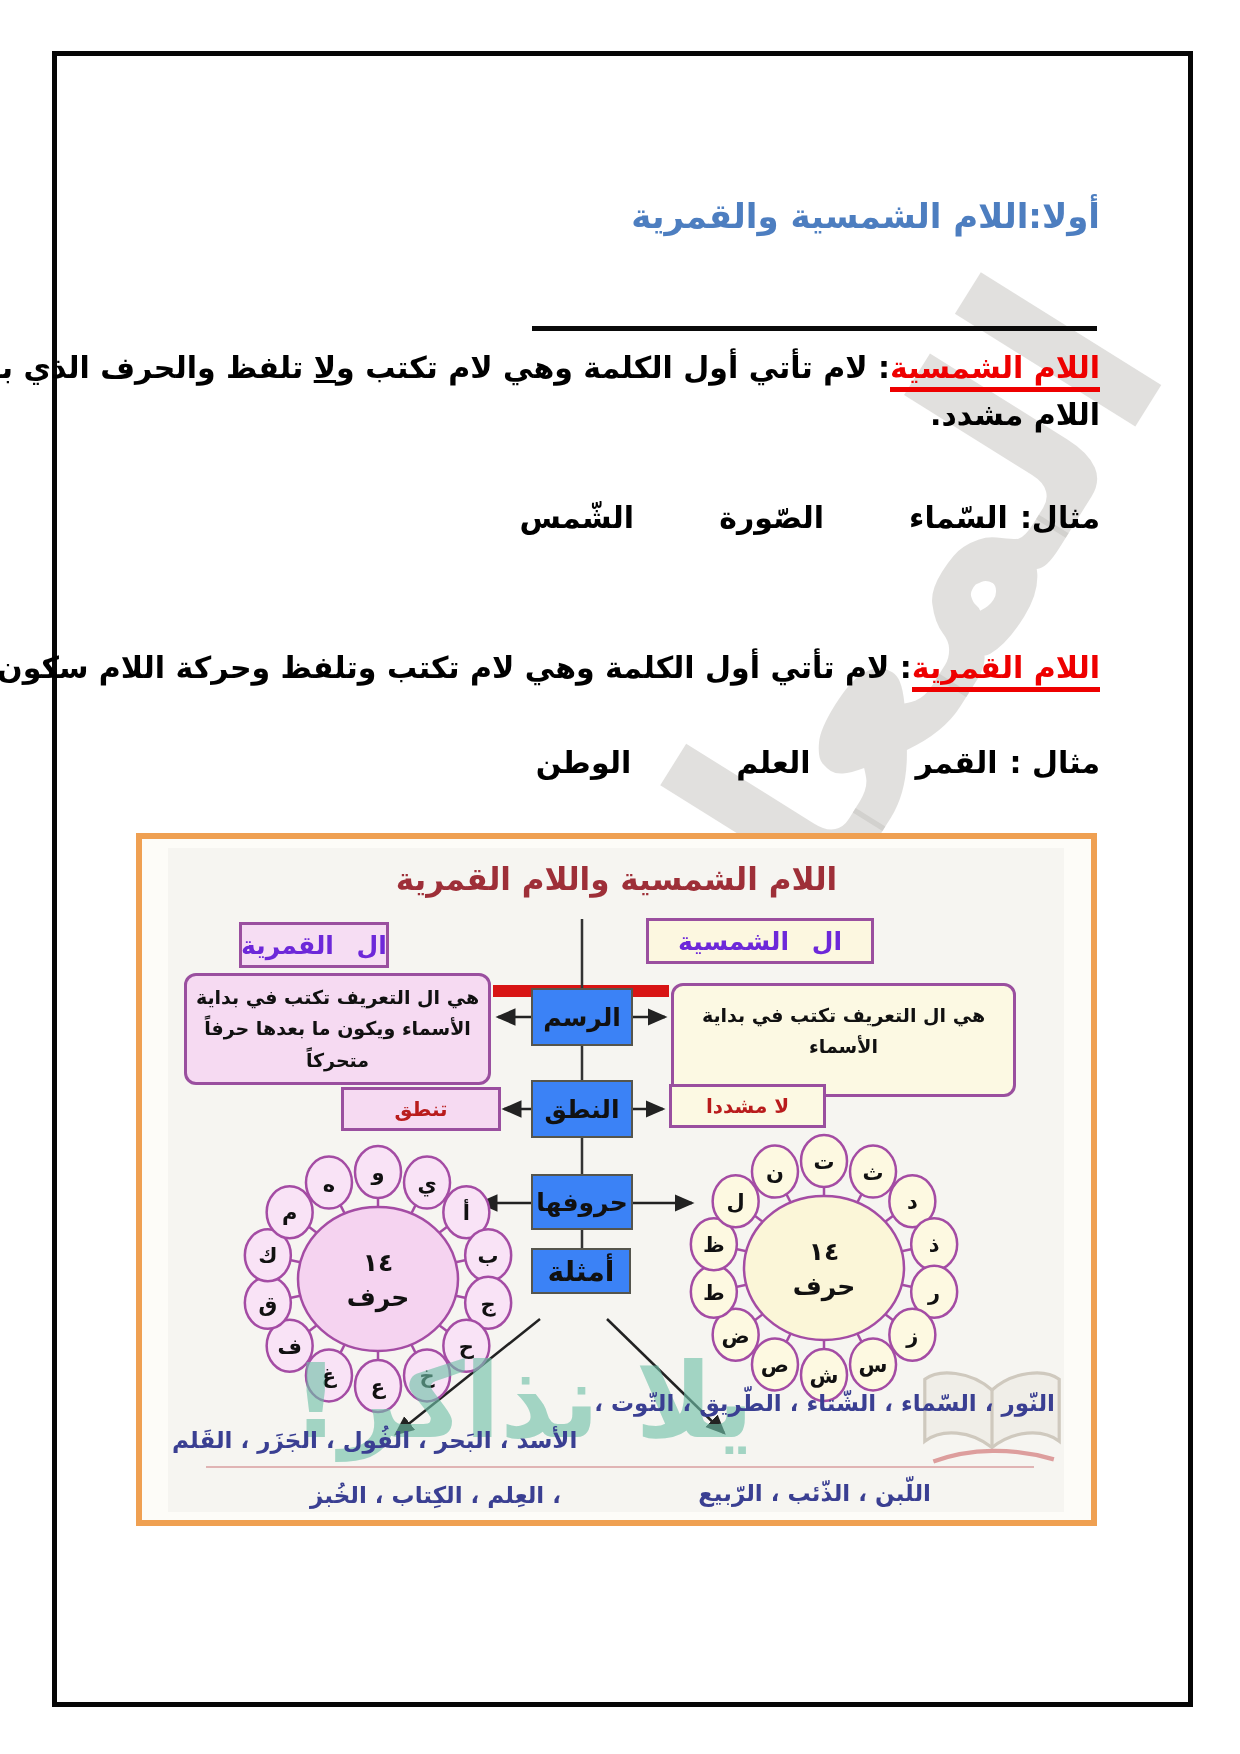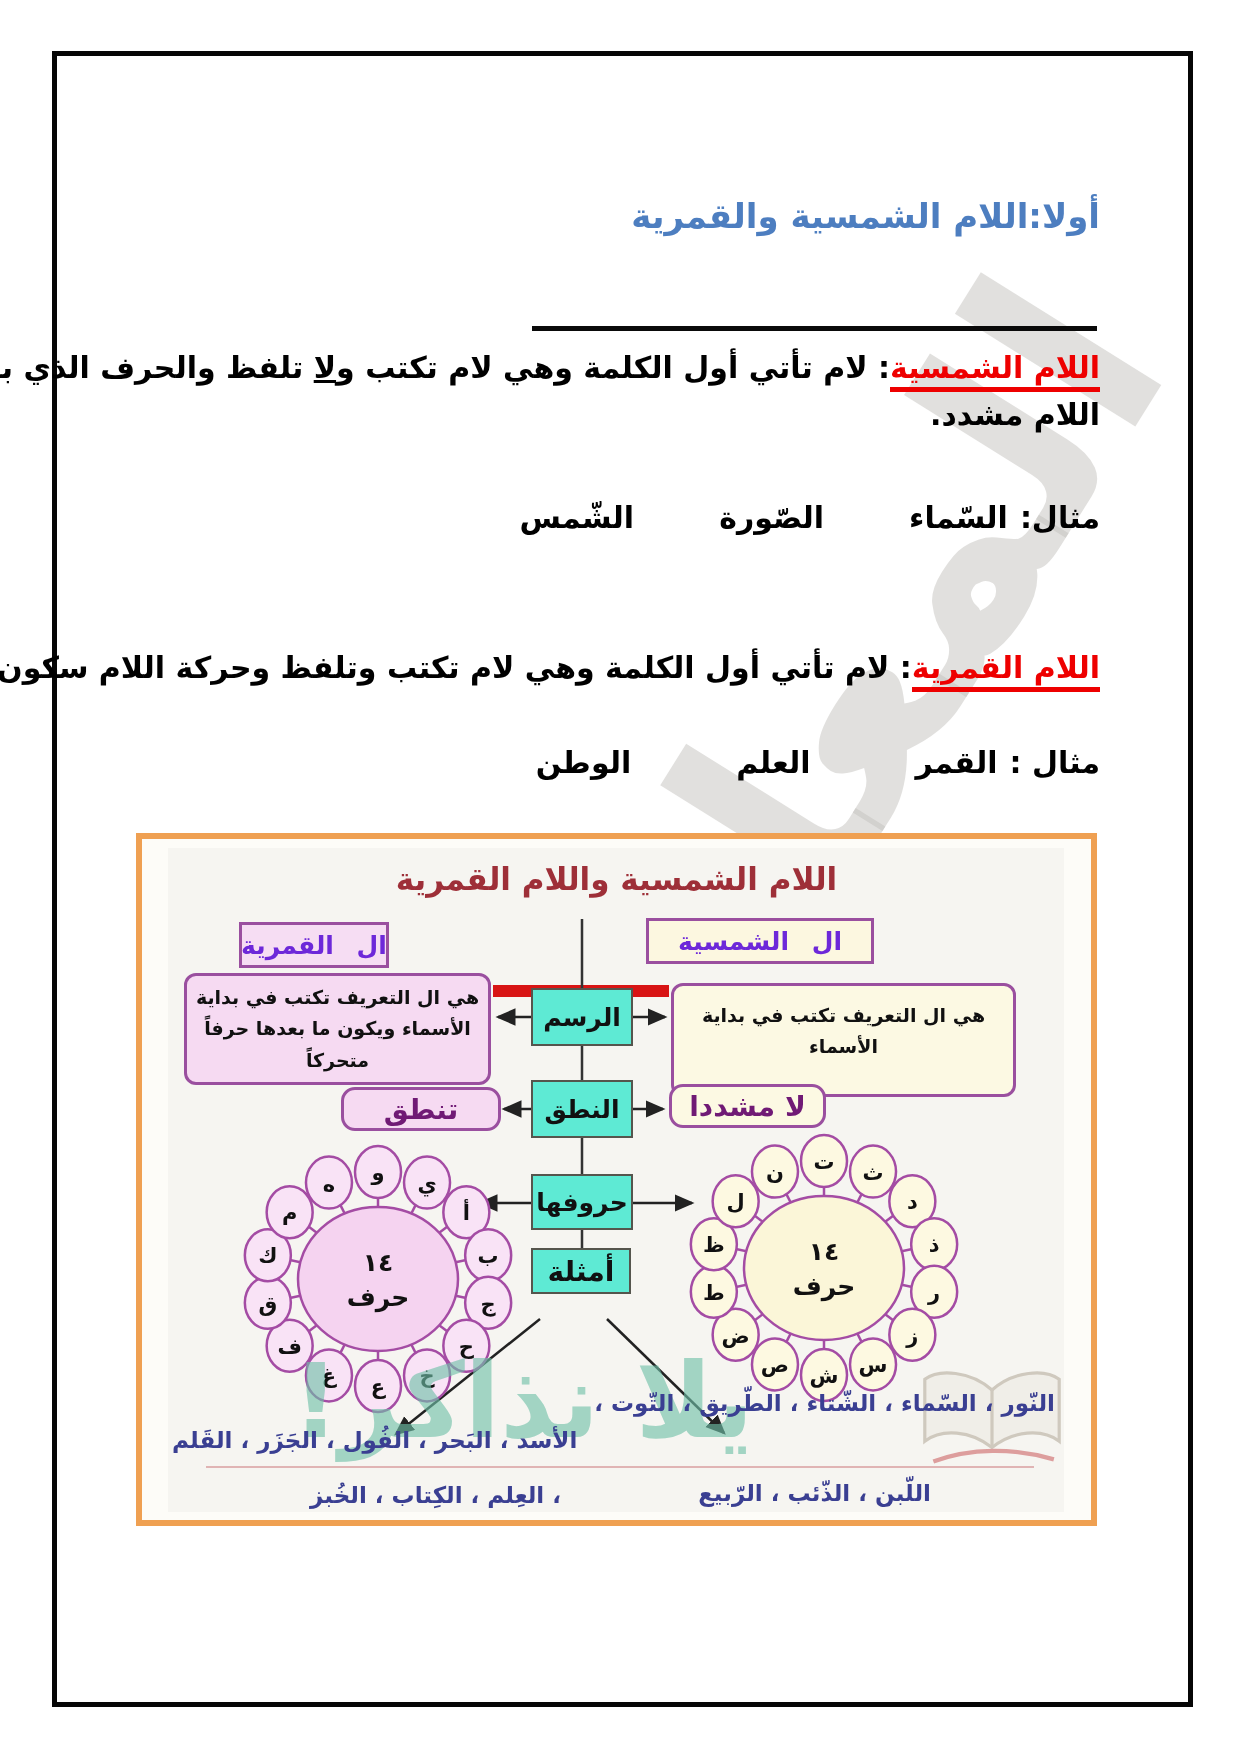--- a/index.html
+++ b/index.html
@@ -33,29 +33,29 @@
             font-weight:bold;color:#9e2f38;z-index:3;white-space:nowrap;}
   .hdr-box{position:absolute;height:40px;border:3px solid #9a4f9f;display:flex;align-items:center;
            justify-content:center;font-size:25px;font-weight:bold;color:#6d28d9;z-index:3;word-spacing:14px;white-space:nowrap;}
   .hdr-sun{left:504px;top:79px;width:222px;background:#fcf7e0;}
   .hdr-moon{left:97px;top:83px;width:144px;background:#f6ddf3;}
   .def-box{position:absolute;border:3px solid #9a4f9f;border-radius:12px;z-index:3;
            font-size:19px;font-weight:bold;color:#111;text-align:center;line-height:1.65;}
   .def-sun{left:529px;top:134px;width:339px;height:94px;background:#fcf9e3;padding-top:14px;margin-top:10px;}
   .def-moon{left:42px;top:134px;width:301px;height:100px;background:#f6daf2;padding-top:6px;}
   .red-bar{position:absolute;left:351px;top:146px;width:176px;height:12px;background:#d81414;z-index:1;}
-  .green-box{position:absolute;left:389px;width:102px;background:#5eead4;border:2px solid #55554d;
+  .green-box{position:absolute;left:389px;width:102px;background:#3b82f6;border:2px solid #55554d;
              display:flex;align-items:center;justify-content:center;font-size:25px;font-weight:bold;
              color:#111;z-index:3;box-sizing:border-box;}
   .gb-writing{top:149px;height:58px;}
   .gb-pron{top:241px;height:58px;}
   .gb-letters{top:335px;height:56px;}
   .gb-examples{top:409px;height:46px;width:100px;font-size:28px;}
-  .pron-box{position:absolute;border:3px solid #9a4f9f;border-radius:14px;display:flex;align-items:center;
-            justify-content:center;font-size:28px;font-weight:bold;color:#701a75;z-index:3;}
+  .pron-box{position:absolute;border:3px solid #9a4f9f;border-radius:0;display:flex;align-items:center;
+            justify-content:center;font-size:20px;font-weight:bold;color:#b91c1c;z-index:3;}
   .pron-moon{left:199px;top:248px;width:154px;height:38px;background:#f6daf2;}
   .pron-sun{left:527px;top:245px;width:151px;height:38px;background:#fcf9e3;}
   .wheel{position:absolute;width:300px;height:290px;z-index:2;}
   .wheel-moon{left:86px;top:295px;}
   .wheel-sun{left:532px;top:284px;}
   .connectors{position:absolute;inset:0;width:949px;height:681px;z-index:2;pointer-events:none;}
   .dg-ex{position:absolute;font-size:23px;font-weight:bold;color:#3a3f92;z-index:4;white-space:nowrap;}
   .ex-sun-1{right:36px;top:551px;margin-left:44px;}
   .ex-moon-1{left:30px;top:588px;}
   .ex-sun-2{right:160px;top:641px;}

